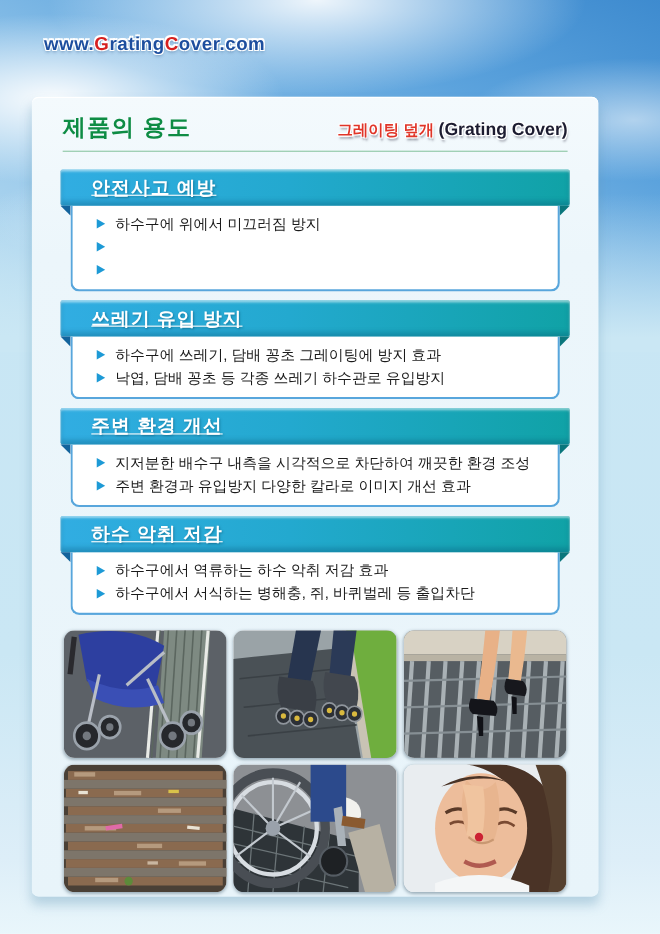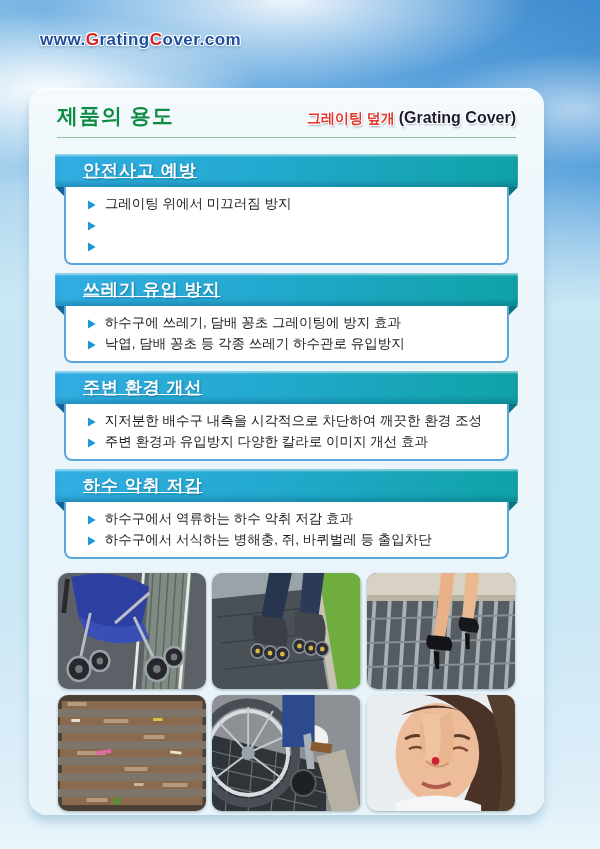--- a/index.html
+++ b/index.html
@@ -25,21 +25,21 @@
     position:absolute; top:30px; left:40px;
     font-size:17px; font-weight:bold; letter-spacing:.5px;
     color:#1d4e9e;
     text-shadow:-1px -1px 0 #fff,1px -1px 0 #fff,-1px 1px 0 #fff,1px 1px 0 #fff,0 2px 3px rgba(20,60,110,.45);
     cursor:pointer;
   }
   .logo .red { color:#d6201f; }
   
   .panel {
     position:absolute; left:29px; top:88px; width:515px; height:727px;
-    border-radius:18px;
+    border-radius:6px;
     background:linear-gradient(180deg,#f4fafd 0%,#ecf6fb 20%,#e8f4fa 100%);
     box-shadow:0 7px 10px rgba(95,150,180,.35), inset 0 1px 0 #ffffff;
     padding:10px 26px 0 26px;
   }
   
   .title-row { display:flex; justify-content:space-between; align-items:flex-end; padding:4px 2px 0 2px; }
   .page-title { font-size:21px; font-weight:800; color:#0e8c44; letter-spacing:1px; }
   .badge { font-size:14px; font-weight:800; white-space:nowrap; padding-bottom:2px; }
   .badge .kr {
     color:#e03528;
@@ -115,21 +115,21 @@
   <hr class="green-rule">
 
   <div class="sections">
 
     <div class="section">
       <div class="ribbon">안전사고 예방</div>
       <div class="box">
         <ul>
           <li>
               <span class="tri">▶</span>
-              <span>그레이팅 위에서 미끄러짐 방지</span>
+              <span>하수구에 위에서 미끄러짐 방지</span>
             </li>
           <li>
               <span class="tri">▶</span>
             </li>
           <li>
               <span class="tri">▶</span>
             </li>
         </ul>
       </div>
     </div>

